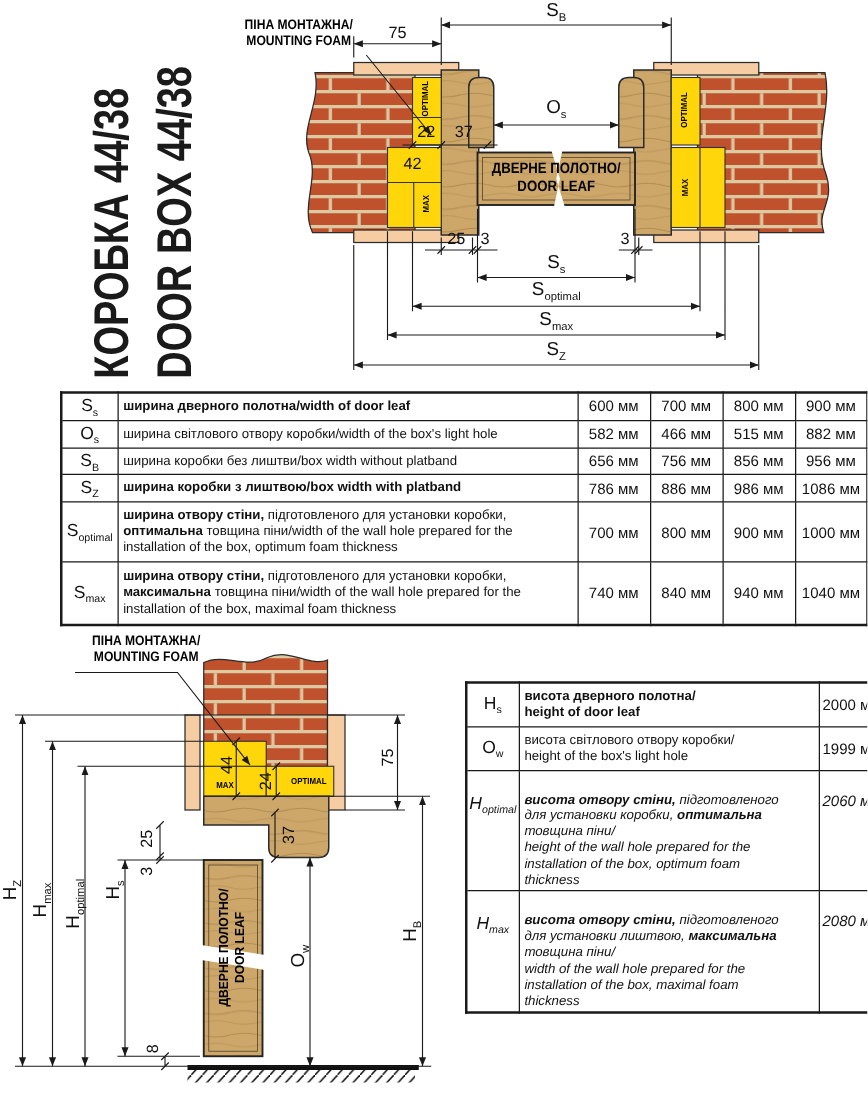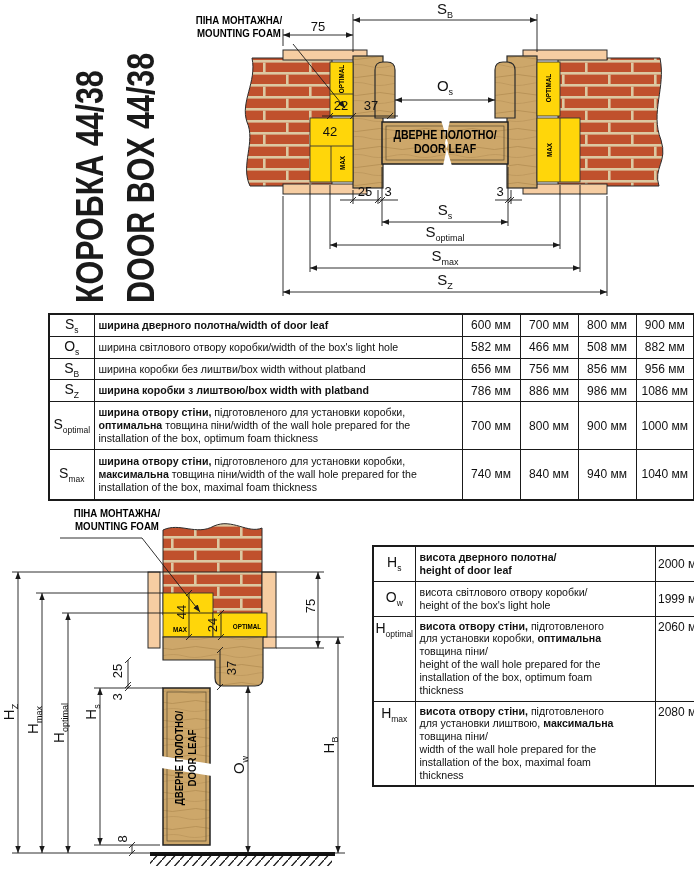--- a/index.html
+++ b/index.html
@@ -22,21 +22,21 @@
   #title .tline{display:inline-block;transform:scaleX(.78);transform-origin:left center;white-space:nowrap;}
   table{border-collapse:collapse;table-layout:fixed;position:absolute;background:#fff;}
   td{border:1px solid #1a1a1a;vertical-align:middle;overflow:hidden;}
   #wtable{left:48px;top:313px;width:645px;}
   #htable{left:372px;top:545px;width:335px;}
   td.sy{text-align:center;font-size:14px;}
   td.sy sub{font-size:8.5px;}
   td.de{font-size:10.6px;line-height:1.22;padding:1px 3px 1px 4px;white-space:pre-line;}
   td.va{text-align:center;font-size:12px;padding:1px 1px;}
   .b{font-weight:700;}
-  td.top{vertical-align:top;padding-top:3px;}
+  td.top{vertical-align:top;padding-top:17px;font-style:italic;}
   table{border:2px solid #1a1a1a;}
 </style>
 </head>
 <body>
 
 <div id="page">
 
   <div id="title">
     <span class="tline">КОРОБКА 44/38</span><br>
     <span class="tline">DOOR BOX 44/38</span>
@@ -157,21 +157,21 @@
       <td class="va">600 мм</td>
       <td class="va">700 мм</td>
       <td class="va">800 мм</td>
       <td class="va">900 мм</td>
     </tr>
     <tr style="height:16px">
       <td class="sy"><span>O</span><sub>s</sub></td>
       <td class="de"><span class="b"></span><span>ширина світлового отвору коробки/width of the box's light hole</span><span class="b"></span><span></span></td>
       <td class="va">582 мм</td>
       <td class="va">466 мм</td>
-      <td class="va">508 мм</td>
+      <td class="va">515 мм</td>
       <td class="va">882 мм</td>
     </tr>
     <tr style="height:16px">
       <td class="sy"><span>S</span><sub>B</sub></td>
       <td class="de"><span class="b"></span><span>ширина коробки без лиштви/box width without platband</span><span class="b"></span><span></span></td>
       <td class="va">656 мм</td>
       <td class="va">756 мм</td>
       <td class="va">856 мм</td>
       <td class="va">956 мм</td>
     </tr>

